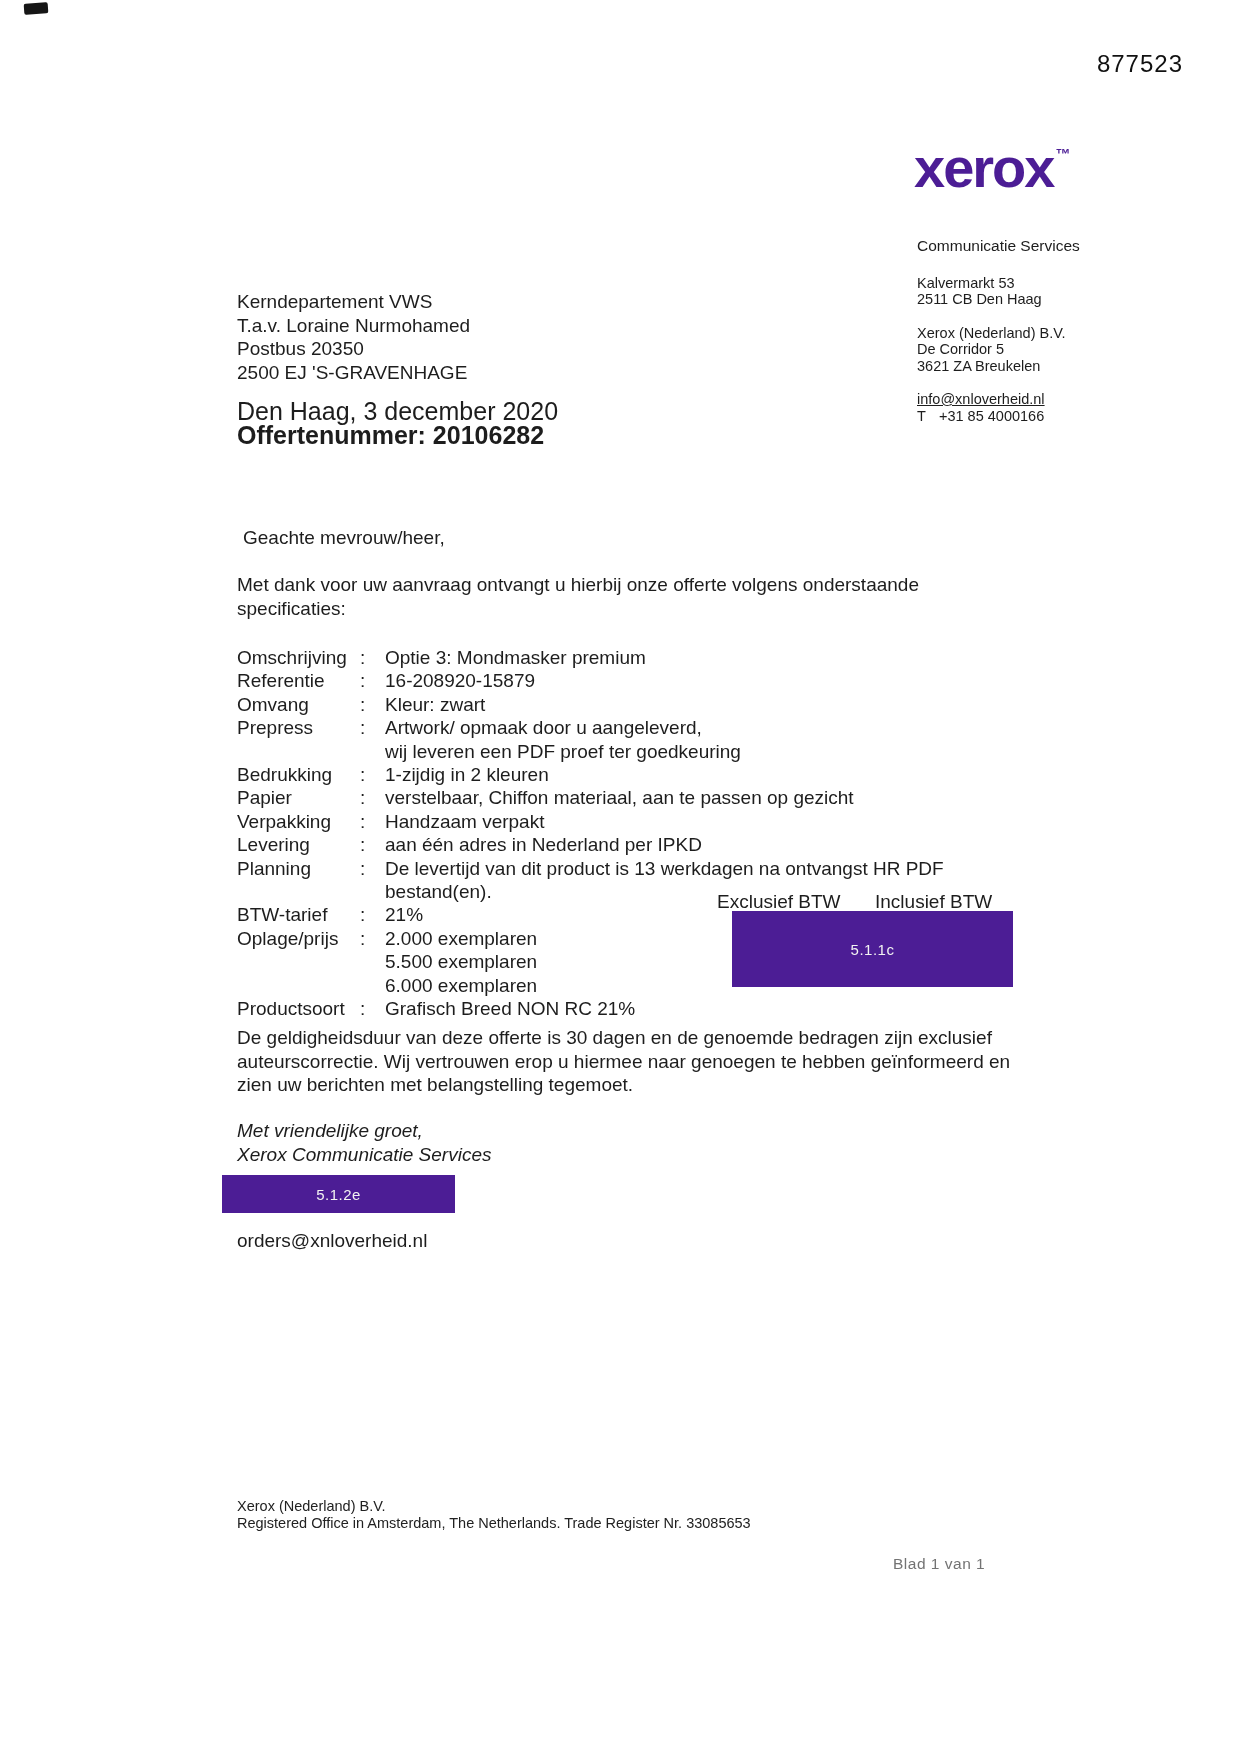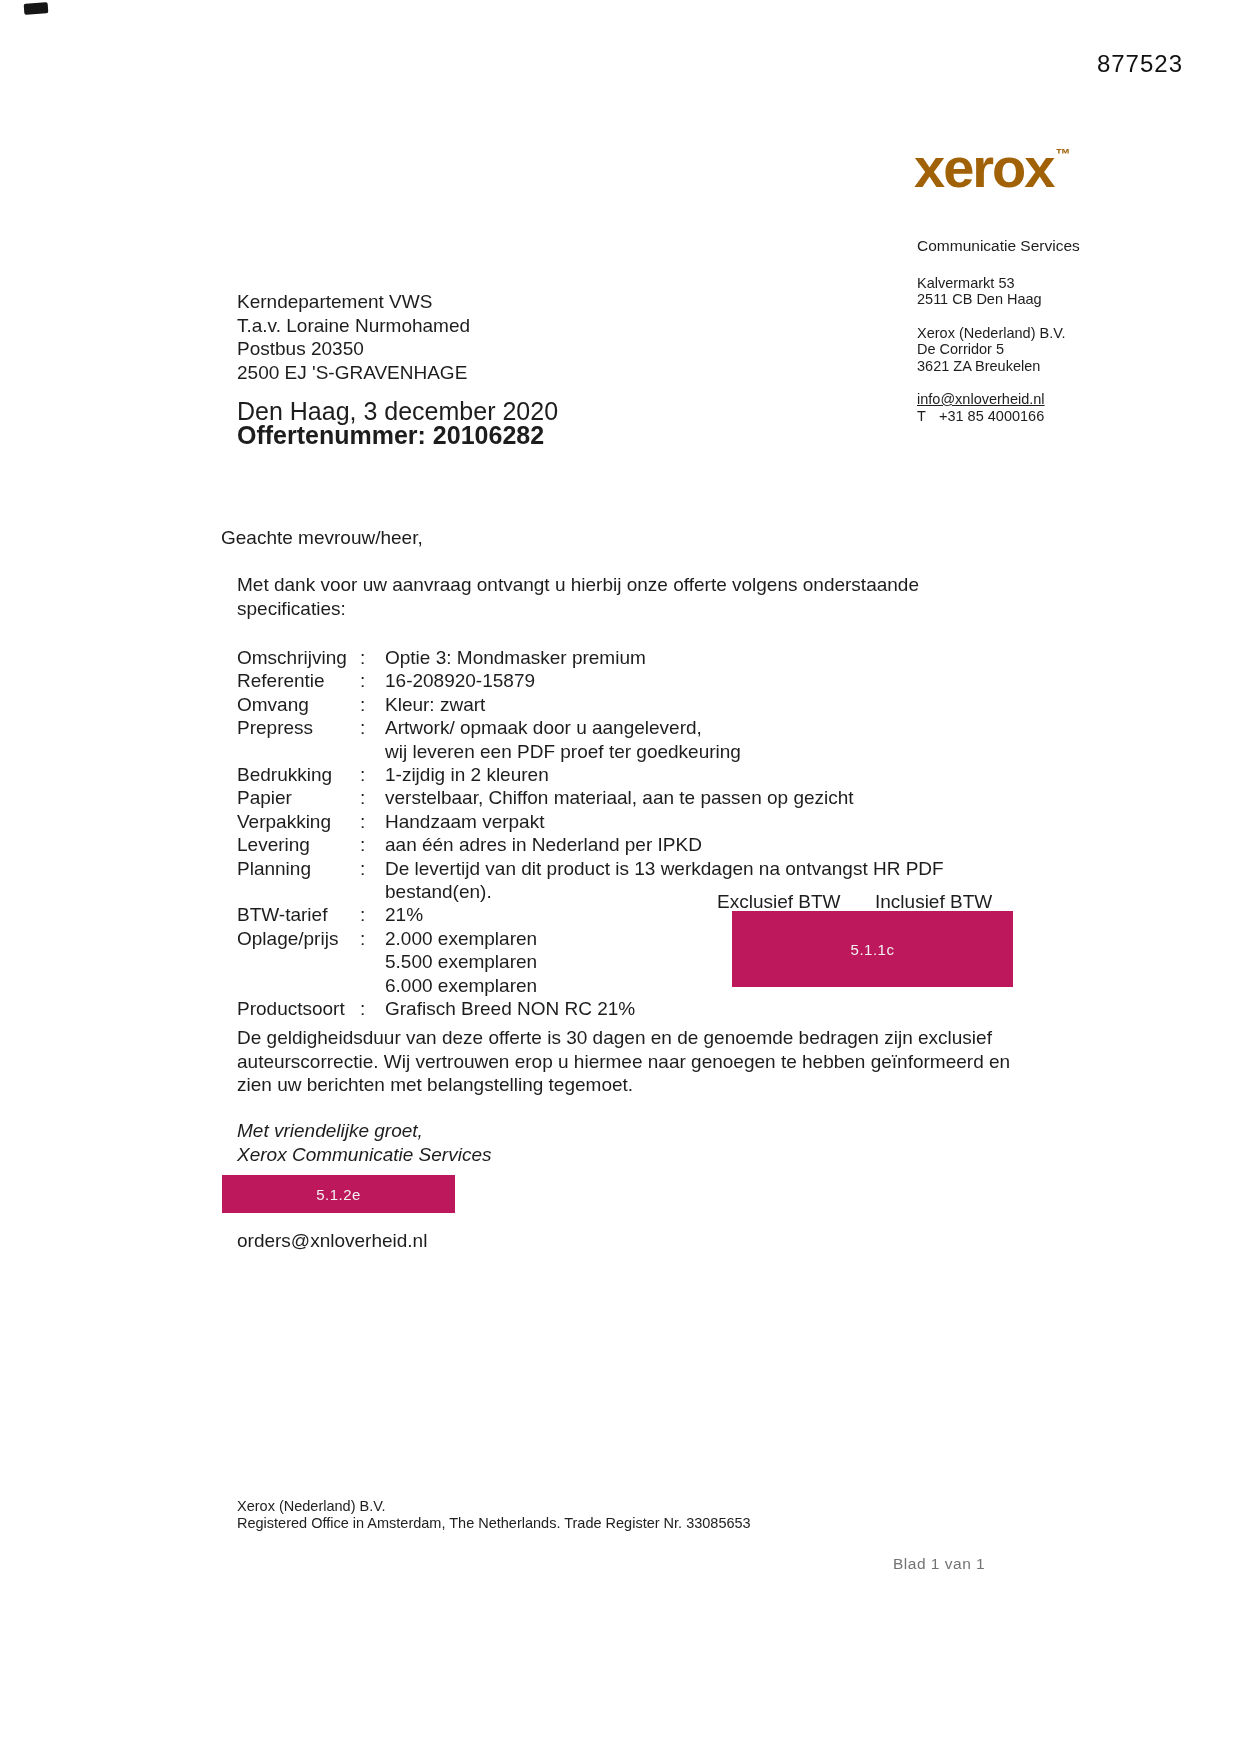--- a/index.html
+++ b/index.html
@@ -14,45 +14,45 @@
   .logo{left:914px;top:140px;font-size:56px;font-weight:bold;letter-spacing:-2px;line-height:1;}
   .logo sup{font-size:15px;font-weight:bold;letter-spacing:0;vertical-align:28px;margin-left:2px;}
   .sender{left:917px;top:238px;width:280px;font-size:14.5px;line-height:16.5px;}
   .sender .dept{font-weight:normal;font-size:15.5px;margin-bottom:20px;}
   .sender .group{margin-bottom:17px;}
   .sender .email{text-decoration:underline;cursor:pointer;}
   .sender .phone .tlabel{display:inline-block;width:22px;}
   .recipient{left:237px;top:290px;font-size:19px;line-height:23.5px;}
   .meta{left:237px;top:400px;font-size:25px;line-height:23.5px;}
   .meta .offer{font-weight:bold;}
-  .salutation{left:221px;top:527px;font-size:19px;}
+  .salutation{left:243px;top:527px;font-size:19px;}
   .intro{left:237px;top:573px;width:700px;font-size:19px;line-height:23.5px;}
   .spec{left:237px;top:646px;width:786px;font-size:19px;}
   .spec-row{display:grid;grid-template-columns:123px 25px 1fr;line-height:23.4px;}
   .btw-excl{left:717px;top:891px;font-size:19px;}
   .btw-incl{left:875px;top:891px;font-size:19px;}
-  .redaction{background:#be185d;color:#f2f2f2;display:flex;align-items:center;justify-content:center;font-size:15px;letter-spacing:0.5px;}
+  .redaction{background:#4c1d95;color:#f2f2f2;display:flex;align-items:center;justify-content:center;font-size:15px;letter-spacing:0.5px;}
   .box1{left:732px;top:911px;width:281px;height:76px;}
   .box2{left:222px;top:1175px;width:233px;height:38px;}
   .closing-par{left:237px;top:1026px;width:798px;font-size:19px;line-height:23.5px;}
   .greeting{left:237px;top:1119px;font-size:19px;line-height:23.5px;font-style:italic;}
   .closing-email{left:237px;top:1230px;font-size:19px;text-align:right;}
   .footer{left:237px;top:1498px;font-size:14.5px;line-height:17px;color:#222;}
   .page-indicator{left:893px;top:1555px;font-size:15.5px;color:#737373;letter-spacing:0.5px;}
 </style>
 </head>
 <body>
 
 <div class="page">
 
   <div class="abs scan-artifact"></div>
 
   <div class="abs page-number">877523</div>
 
-  <div class="abs logo" style="color:#a16207;">
+  <div class="abs logo" style="color:#4c1d95;">
     <span>xerox</span><sup>™</sup>
   </div>
 
   <div class="abs sender">
     <div class="dept">Communicatie Services</div>
     <div class="group">
       <div>Kalvermarkt 53</div>
       <div>2511 CB Den Haag</div>
     </div>
     <div class="group">

